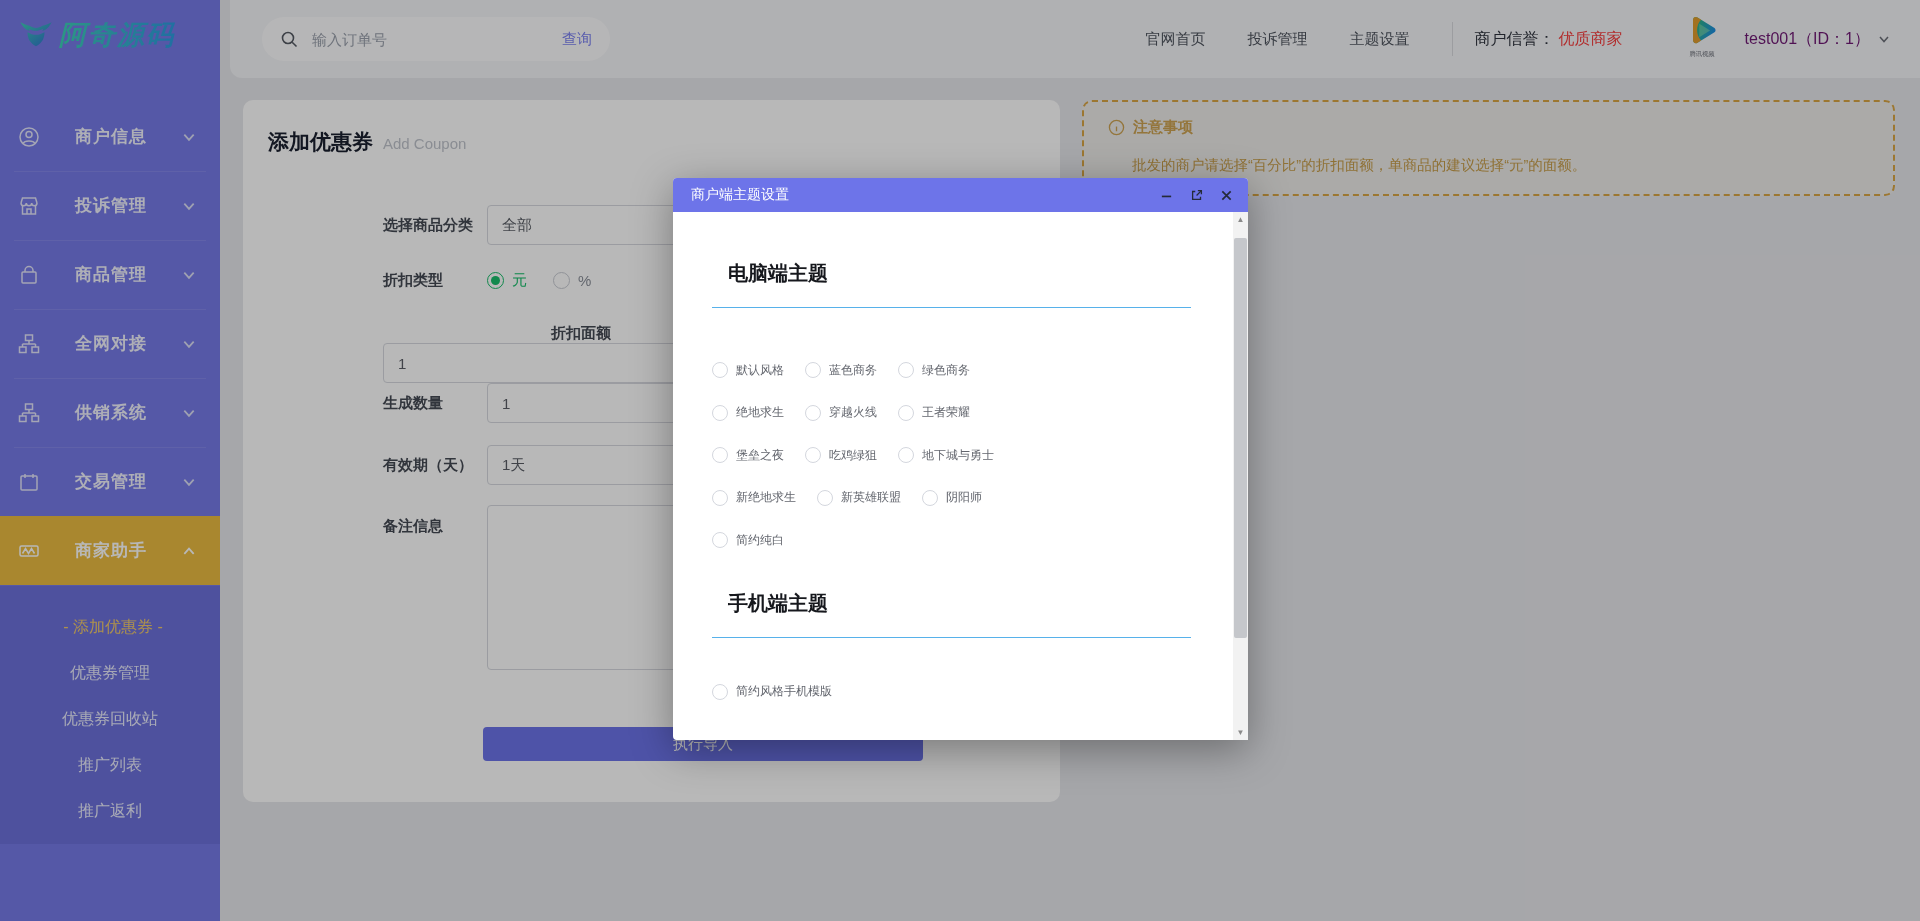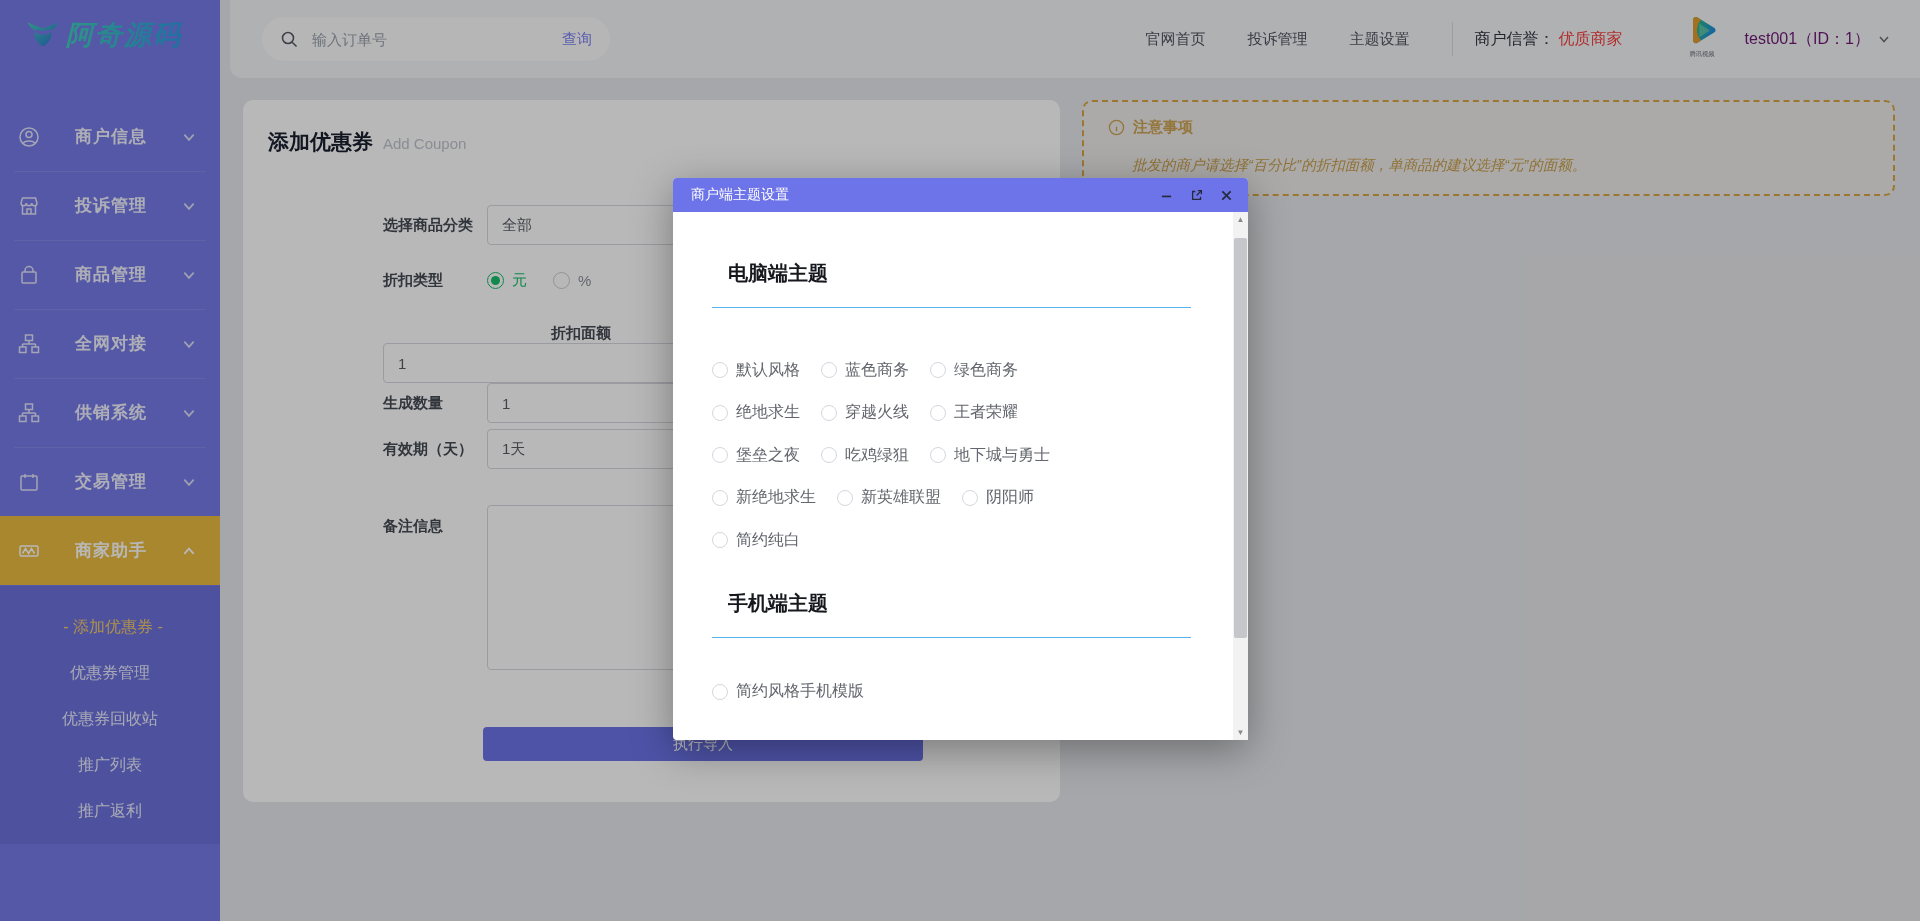--- a/index.html
+++ b/index.html
@@ -1,21 +1,21 @@
 <!DOCTYPE html>
 <html><head>
 <meta charset="utf-8">
 <style>
   html,body{margin:0;padding:0;background:#444;}
   .screen{position:relative;width:1920px;height:921px;overflow:hidden;
     background:#e7e8ec;font-family:"Liberation Sans","DejaVu Sans",sans-serif;
     -webkit-font-smoothing:antialiased;}
   
   .sidebar{position:absolute;left:0;top:0;width:220px;height:921px;background:#767ae8;z-index:10;}
-  .brand{height:70px;display:flex;align-items:center;padding-left:26px;gap:6px;text-align:center;}
+  .brand{height:70px;display:flex;align-items:center;padding-left:19px;gap:6px;text-align:center;}
   .brand-text{font-size:27px;font-weight:bold;font-style:italic;letter-spacing:2px;
     background:linear-gradient(90deg,#3fd0b8,#2e9be0);-webkit-background-clip:text;background-clip:text;color:transparent;}
   .side-menu{position:absolute;left:0;top:102px;width:220px;}
   .side-item{position:relative;height:69px;display:flex;align-items:center;padding:0 8px 0 18px;cursor:pointer;}
   .side-item::before{content:"";position:absolute;left:14px;right:14px;top:0;height:1px;background:rgba(255,255,255,0.10);}
   .side-item:first-child::before{display:none;}
   .side-item .sicon{width:22px;height:22px;color:#e3e5fa;flex:0 0 auto;}
   .side-item .slabel{flex:1;text-align:center;font-size:17px;font-weight:bold;color:#f2f3fd;letter-spacing:1px;}
   .side-item .chev{width:14px;height:14px;color:#dcdff6;margin-right:16px;}
   .side-item.active{background:#eabc42;}
@@ -63,38 +63,38 @@
   .radio-opt .rlabel{font-size:15px;color:#8a8f99;}
   .radio-opt.selected .rlabel{color:#19be6b;}
   .submit-btn{position:absolute;left:240px;top:627px;width:440px;height:34px;background:#6d74e9;
     border:none;border-radius:4px;color:#ffffff;font-size:15px;font-family:inherit;cursor:pointer;}
   
   .notice{position:absolute;left:1082px;top:100px;width:813px;height:96px;box-sizing:border-box;
     border:2px dashed #d9a544;border-radius:10px;background:rgba(250,243,228,0.35);z-index:5;}
   .notice-head{position:absolute;left:24px;top:16px;display:flex;align-items:center;gap:8px;
     color:#cda352;font-size:15px;font-weight:bold;}
   .notice-head .nicon{width:17px;height:17px;color:#cda352;}
-  .notice-text{position:absolute;left:48px;top:54px;font-size:14.5px;color:#c79d4a;font-style:italic;}
+  .notice-text{position:absolute;left:48px;top:54px;font-size:14.5px;color:#c79d4a;}
   
   .overlay{position:absolute;inset:0;background:rgba(0,0,0,0.28);z-index:50;}
   .modal{position:absolute;left:673px;top:178px;width:575px;height:562px;background:#ffffff;
     border-radius:4px;box-shadow:0 10px 40px rgba(0,0,0,0.35);z-index:100;}
   .modal-header{height:34px;background:#6d74e9;border-radius:4px 4px 0 0;display:flex;align-items:center;padding:0 14px 0 18px;}
   .modal-title{flex:1;font-size:14px;color:#ffffff;}
   .win-btn{width:15px;height:15px;color:#252b39;margin-left:15px;cursor:pointer;display:flex;align-items:center;justify-content:center;}
   .modal-body{position:relative;height:528px;overflow:hidden;}
   .modal-content{padding:0 46px 0 39px;}
   .theme-heading{margin:48px 0 0 16px;font-size:20px;font-weight:bold;color:#16181d;line-height:26px;}
   .heading-line{margin-top:21px;height:1px;background:#57b1ea;width:479px;}
   .theme-rows{margin-top:41px;}
   .theme-rows.mobile{margin-top:33px;}
   .theme-row{height:42.5px;display:flex;align-items:center;}
   .t-opt{display:inline-flex;align-items:center;gap:8px;margin-right:21px;cursor:pointer;}
   .t-rdo{width:16px;height:16px;border-radius:50%;border:1px solid #d4d7de;background:#fff;box-sizing:border-box;}
-  .t-label{font-size:16px;color:#63666e;}
+  .t-label{font-size:12px;color:#63666e;}
   .theme-heading.mobile{margin-top:28px;}
   
   .mscroll{position:absolute;right:0;top:0;width:15px;height:528px;background:#f2f2f2;}
   .mscroll .arrow{position:absolute;left:0;width:15px;height:15px;display:flex;align-items:center;justify-content:center;
     color:#8a8a8a;font-size:8px;cursor:pointer;}
   .mscroll .arrow.up{top:0;}
   .mscroll .arrow.down{bottom:0;}
   .mscroll .thumb{position:absolute;left:1px;top:26px;width:13px;height:400px;background:#c5c7cb;border-radius:2px;cursor:grab;}
   svg{display:block;}
 </style>
@@ -306,21 +306,21 @@
     <div class="frow" style="top:224px;flex-direction:column;">
       <span class="flabel">折扣面额</span>
       <input class="fctrl finput" value="1" style="">
     </div>
 
     <div class="frow" style="top:283px;">
       <span class="flabel">生成数量</span>
       <input class="fctrl finput" value="1" style="">
     </div>
 
-    <div class="frow" style="top:329px;">
+    <div class="frow" style="top:345px;">
       <span class="flabel">有效期（天）</span>
       <input class="fctrl finput" value="1天" style="">
     </div>
 
     <div class="frow" style="top:405px;align-items:flex-start;">
       <span class="flabel" style="margin-top:12px;">备注信息</span>
       <textarea class="ftextarea" style=""></textarea>
     </div>
 
     <button class="submit-btn">执行导入</button>

